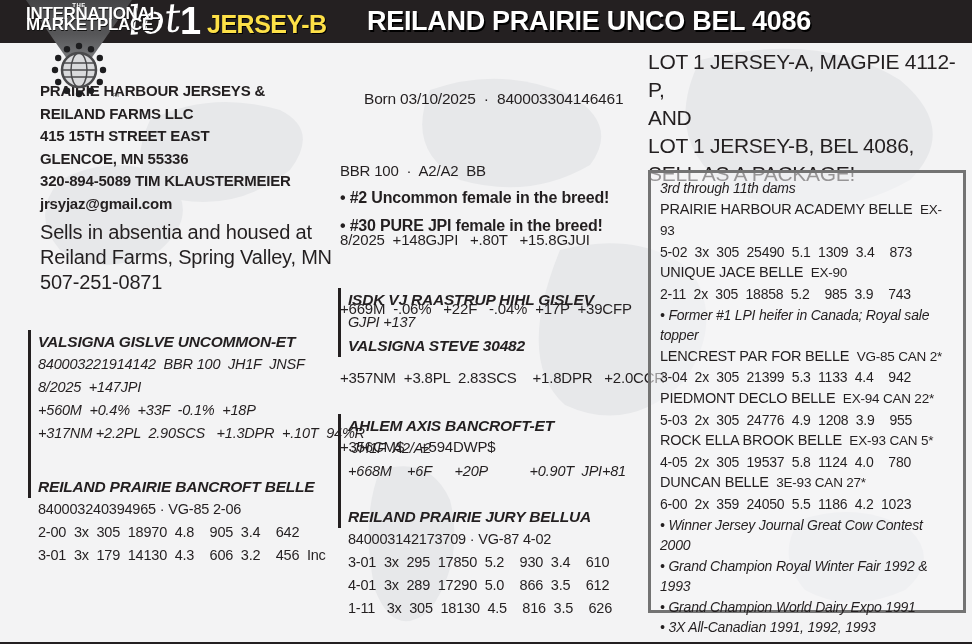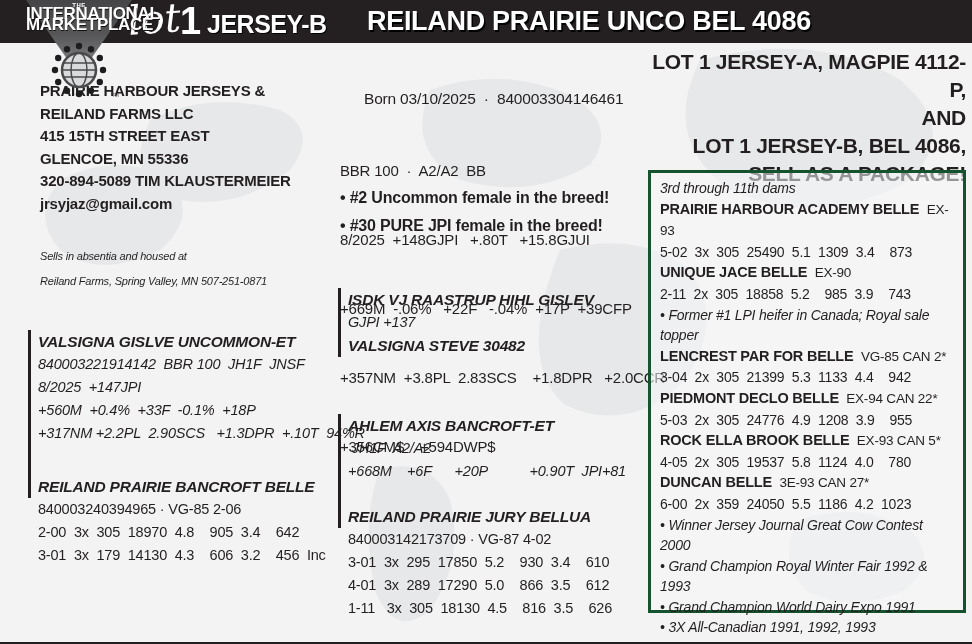--- a/index.html
+++ b/index.html
@@ -24,21 +24,21 @@
     position:absolute; left:128px; top:-4px;
     font-family:"DejaVu Serif", serif; font-style:italic;
     font-size:40px; color:#fff; transform:rotate(-4deg);
   }
   .lot-number {
     position:absolute; left:180px; top:0px;
     font-size:38px; font-weight:bold; color:#fff; line-height:43px;
   }
   .lot-breed {
     position:absolute; left:207px; top:10px;
-    font-size:25px; font-weight:bold; color:#ffffff; letter-spacing:-0.5px;
+    font-size:25px; font-weight:bold; color:#fde047; letter-spacing:-0.5px;
     text-shadow:1px 1px 0 #000;
   }
   .header-title {
     position:absolute; left:367px; top:6px;
     font-size:27px; font-weight:bold; color:#fff; letter-spacing:-0.3px;
     text-shadow:1.5px 1.5px 0 #000;
   }
   
   .logo { position:absolute; left:26px; top:0; width:106px; height:120px; z-index:3; }
   .logo-triangle {
@@ -48,46 +48,46 @@
   }
   .logo-text { position:absolute; top:2px; left:0; width:106px; text-align:center; color:#fff; }
   .logo-the  { font-size:6px; font-weight:bold; letter-spacing:0.5px; }
   .logo-line { font-size:17px; font-weight:bold; letter-spacing:-0.3px; line-height:11px; text-shadow:0.5px 0.5px 0 #111; }
   .logo-globe { position:absolute; left:23px; top:40px; width:60px; height:60px; }
   .logo-tm { position:absolute; left:86px; top:92px; font-size:5px; color:#555; }
   .pre { white-space:pre; }
   .col { position:absolute; z-index:2; }
   
   .left-contact { left:40px; top:80px; width:300px; font-weight:bold; font-size:15px; line-height:22.5px; }
-  .left-note { left:40px; top:244px; width:300px; font-style:italic; font-size:11px; line-height:25px; }
+  .left-note { left:40px; top:220px; width:300px; font-size:20px; line-height:25px; }
   .ped-heading { font-weight:bold; font-size:15.5px; }
   .ped-line { font-size:14.5px; }
   .ped-block { line-height:23px; }
   .ped-bracket { border-left:3px solid #231f20; padding-left:7px;font-style:italic; }
   .ped-rest { padding-left:10px; }
   .left-ped { left:28px; top:330px; width:300px; }
   .ped-gap-lg { height:30px; }
   .ped-gap-md { height:22px; }
   
   .mid-top { left:340px; top:41px; width:305px; font-size:15px; line-height:23px; }
   .mid-top .first { font-size:15.5px; margin-bottom:3px;margin-left:24px; }
   .mid-bullets { left:340px; top:184px; width:305px; font-weight:bold; font-size:16px; line-height:28px; }
   .mid-ped1 { left:338px; top:288px; width:305px; }
   .mid-ped2 { left:338px; top:414px; width:305px; }
   
   .right-headline {
-    left:648px; top:48px; width:318px; text-align:right;
-    font-weight:bold; font-size:21px; line-height:28px; letter-spacing:-0.3px;
+    left:648px; top:48px; width:318px; text-align:left;
+    font-weight:normal; font-size:21px; line-height:28px; letter-spacing:-0.3px;
   }
   .dams-box {
     left:648px; top:170px; width:318px; height:443px;
-    border:3px solid #14532d; background:rgba(246,246,247,0.55);
+    border:3px solid #737373; background:rgba(246,246,247,0.55);
     padding:5px 9px; font-size:14px; line-height:20.6px;
   }
-  .dam-name { font-weight:bold; font-size:14.5px; }
+  .dam-name { font-weight:normal; font-size:14.5px; }
   .dam-score { font-weight:normal; font-size:13.5px; }
   .box-note { font-style:italic; }
   .bottom-line { position:absolute; left:0; bottom:0; width:972px; height:2px; background:#242021; z-index:2; }
 </style>
 </head>
 <body>
 
 <svg class="map-bg" viewBox="0 0 972 644" xmlns="http://www.w3.org/2000/svg">
   <g fill="#e7e8ea">
     <path d="M150,120 q60,-30 130,-10 q40,20 10,60 q-50,40 -110,30 q-60,-15 -30,-80z"></path>

